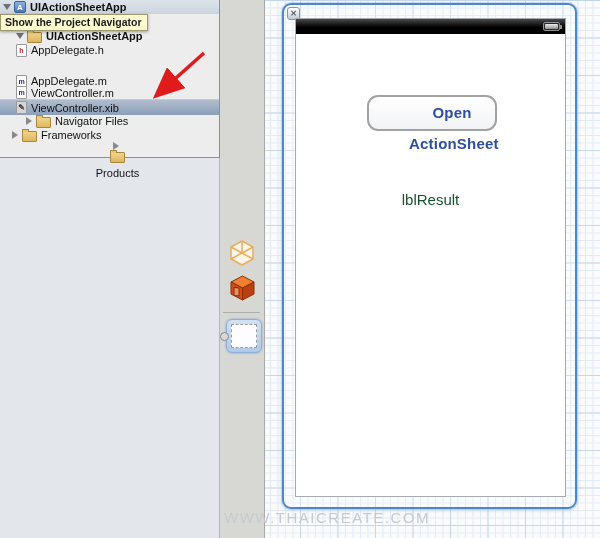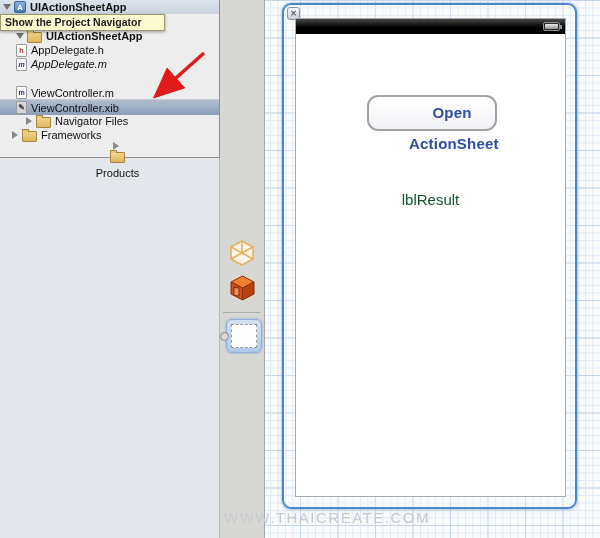--- a/index.html
+++ b/index.html
@@ -54,21 +54,21 @@
   .doc-ic{width:9px;height:11px;flex:0 0 auto;background:#fff;border:1px solid #9A9A9A;
     border-radius:1px;font-size:7px;font-weight:bold;text-align:center;line-height:11px;}
   .doc-h{color:#A32C2C;}
   .doc-m{color:#2C2C8A;}
   .doc-xib{background:#D6D6D6;color:#3F3F3F;font-size:8px;}
   
   .tooltip{
     position:absolute;left:0;top:14px;z-index:40;
     background:#FCFACF;border:1px solid #9C9870;
     font-size:10.5px;font-weight:bold;color:#1C1C1C;
-    padding:1px 22px 2px 4px;box-shadow:0 1px 3px rgba(0,0,0,0.35);white-space:nowrap;
+    padding:1px 5px 2px 4px;box-shadow:0 1px 3px rgba(0,0,0,0.35);white-space:nowrap;
   }
   
   .arrow-svg{position:absolute;left:146px;top:44px;z-index:50;pointer-events:none;}
   
   .dock{position:absolute;left:220px;top:0;width:44px;height:538px;
     background:#D7D7D4;border-right:1px solid #A8A8A8;z-index:4;}
   .dock .divider{position:absolute;left:3px;top:312px;width:37px;height:1px;background:#ADADAD;}
   .cube1{position:absolute;left:8px;top:239px;}
   .cube2{position:absolute;left:8px;top:274px;}
   .view-ic{position:absolute;left:6px;top:319px;width:34px;height:32px;
@@ -126,21 +126,21 @@
     <span class="gap"></span>
     <span>UIActionSheetApp</span>
   </div>
 
   <div class="row lvl-file" style="top:43px;">
     <span class="doc-ic doc-h">h</span>
     <span class="gap"></span>
     <span>AppDelegate.h</span>
   </div>
 
-  <div class="row lvl-file" style="top:57px;font-style:italic;">
+  <div class="row lvl-file" style="top:74px;">
     <span class="doc-ic doc-m">m</span>
     <span class="gap"></span>
     <span>AppDelegate.m</span>
   </div>
 
 
   <div class="row lvl-file" style="top:85px;align-items:flex-end;">
     <span class="doc-ic doc-m">m</span>
     <span class="gap"></span>
     <span>ViewController.m</span>

